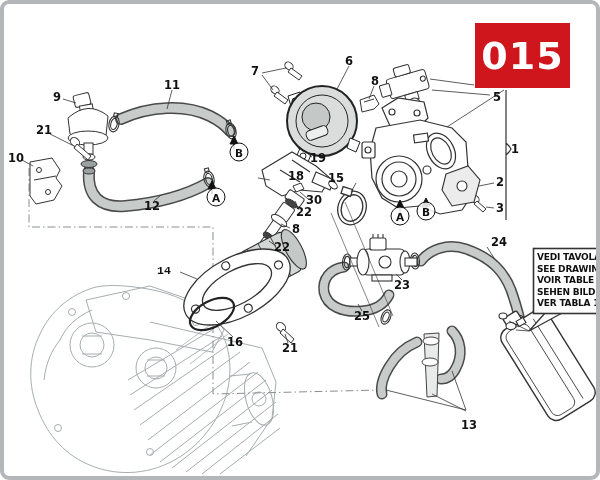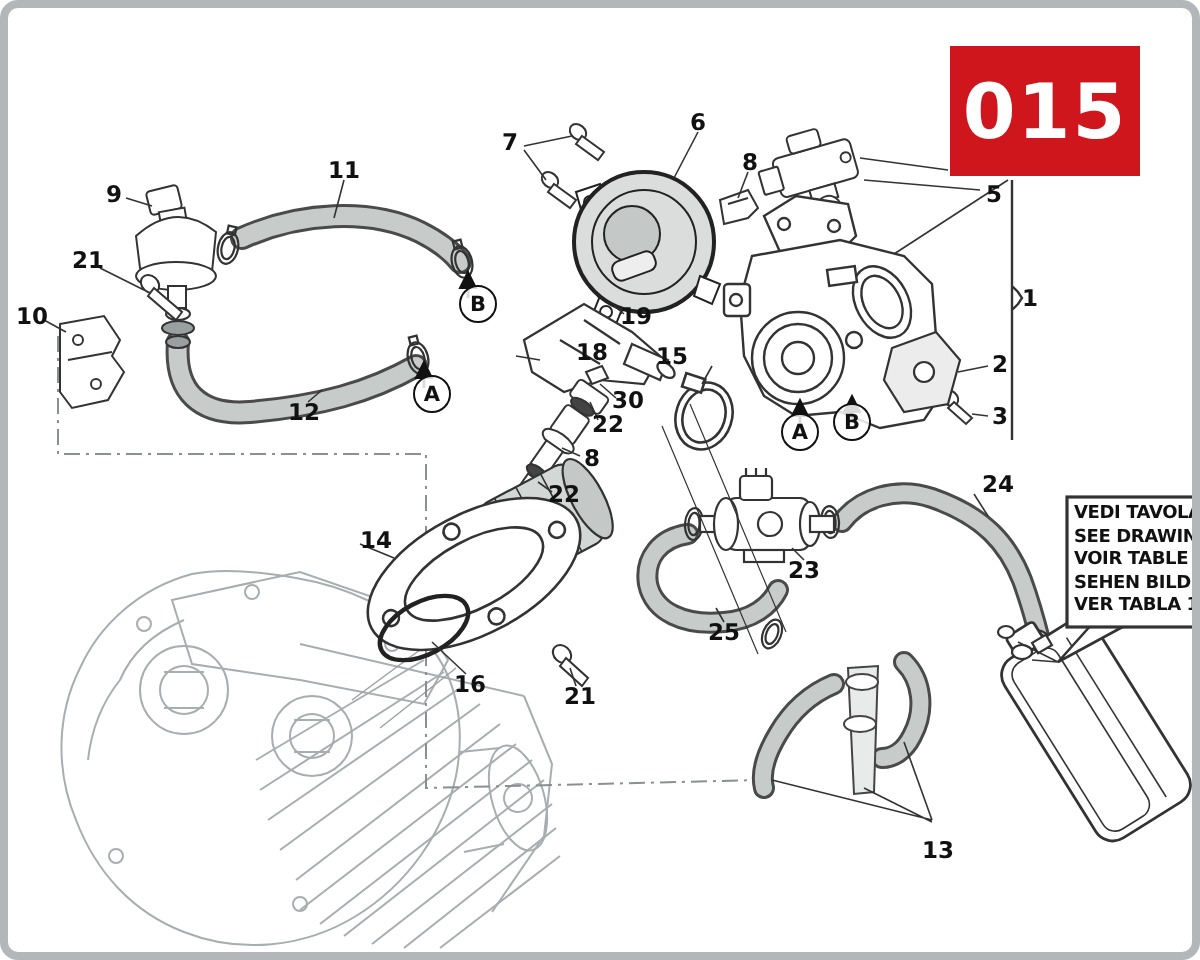--- a/index.html
+++ b/index.html
@@ -338,21 +338,21 @@
       <div class="callout" style="left: 515px; top: 149px;">1</div>
       <div class="callout" style="left: 500px; top: 182px;">2</div>
       <div class="callout" style="left: 500px; top: 208px;">3</div>
       <div class="callout" style="left: 318px; top: 158px;">19</div>
       <div class="callout" style="left: 252px; top: 176px; margin-left: 44px;">18</div>
       <div class="callout" style="left: 314px; top: 200px;">30</div>
       <div class="callout" style="left: 304px; top: 212px;">22</div>
       <div class="callout" style="left: 296px; top: 229px;">8</div>
       <div class="callout" style="left: 282px; top: 247px;">22</div>
       <div class="callout" style="left: 336px; top: 178px;">15</div>
-      <div class="callout" style="left: 188px; top: 270px;">14</div>
+      <div class="callout" style="left: 164px; top: 270px; font-family: Liberation Mono, monospace;">14</div>
       <div class="callout" style="left: 235px; top: 342px;">16</div>
       <div class="callout" style="left: 290px; top: 348px;">21</div>
       <div class="callout" style="left: 402px; top: 285px;">23</div>
       <div class="callout" style="left: 362px; top: 316px;">25</div>
       <div class="callout" style="left: 487px; top: 242px; margin-left: 12px;">24</div>
       <div class="callout" style="left: 469px; top: 413px; margin-top: 12px;">13</div>
       <div class="marker" style="left: 216px; top: 197px;">A</div>
       <div class="marker" style="left: 239px; top: 152px;">B</div>
       <div class="marker" style="left: 400px; top: 216px;">A</div>
       <div class="marker" style="left: 426px; top: 211px;">B</div>

